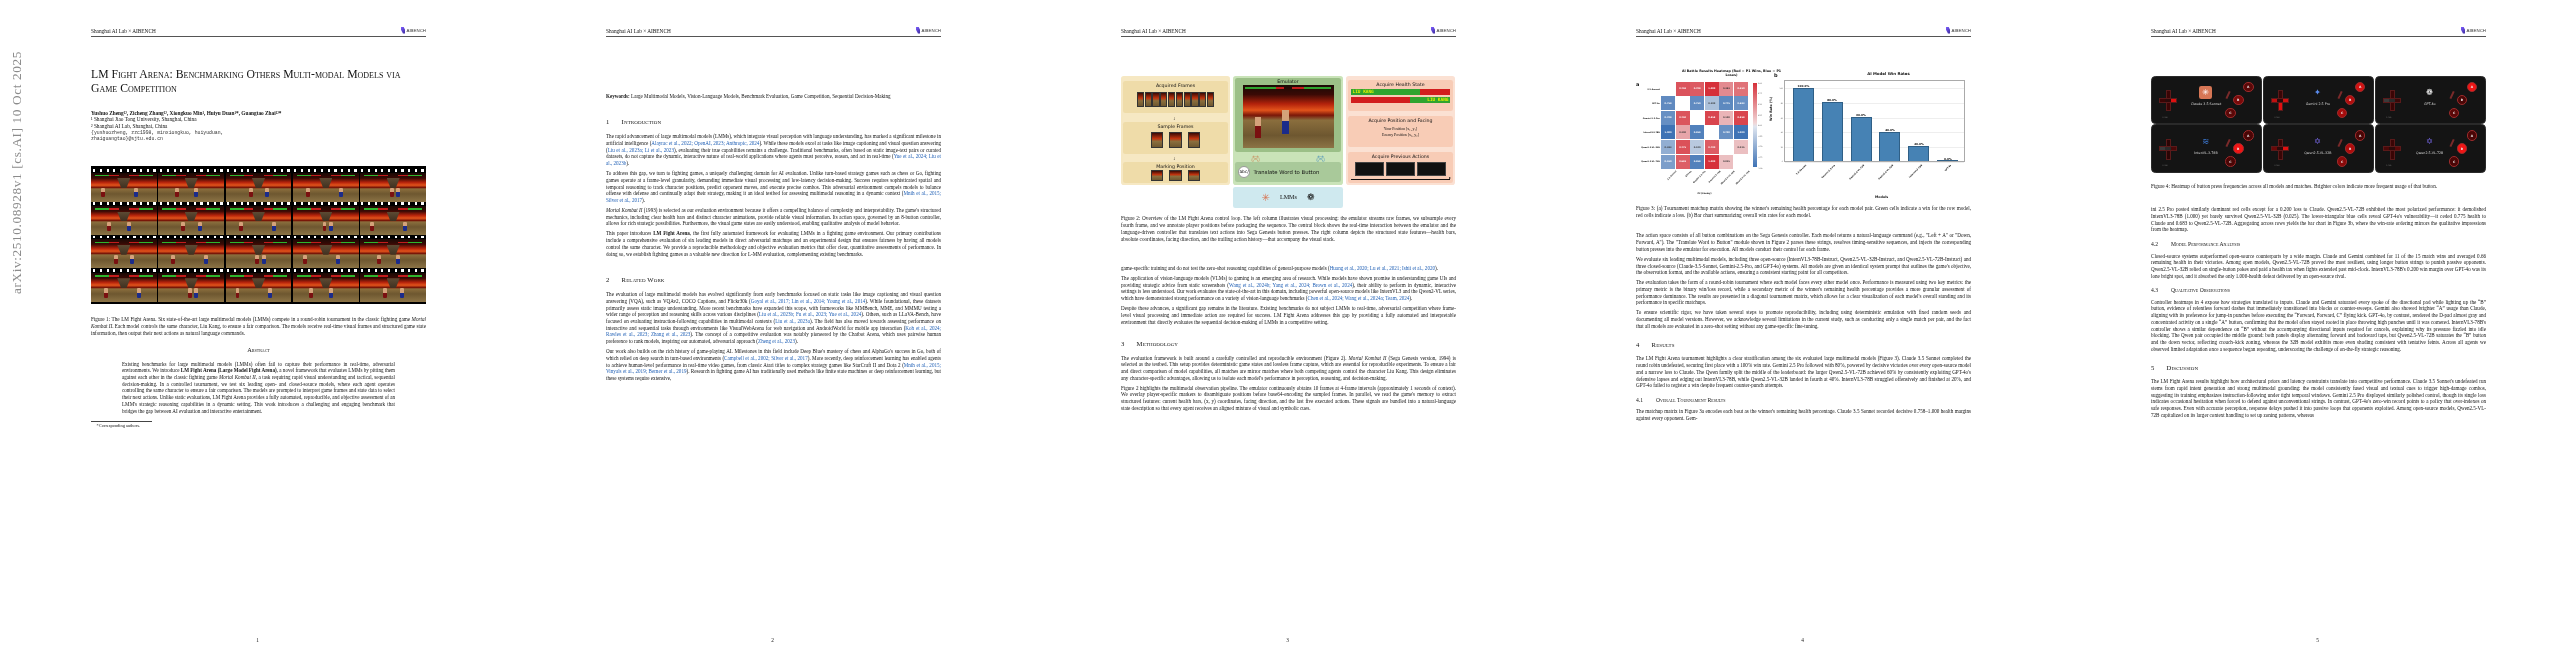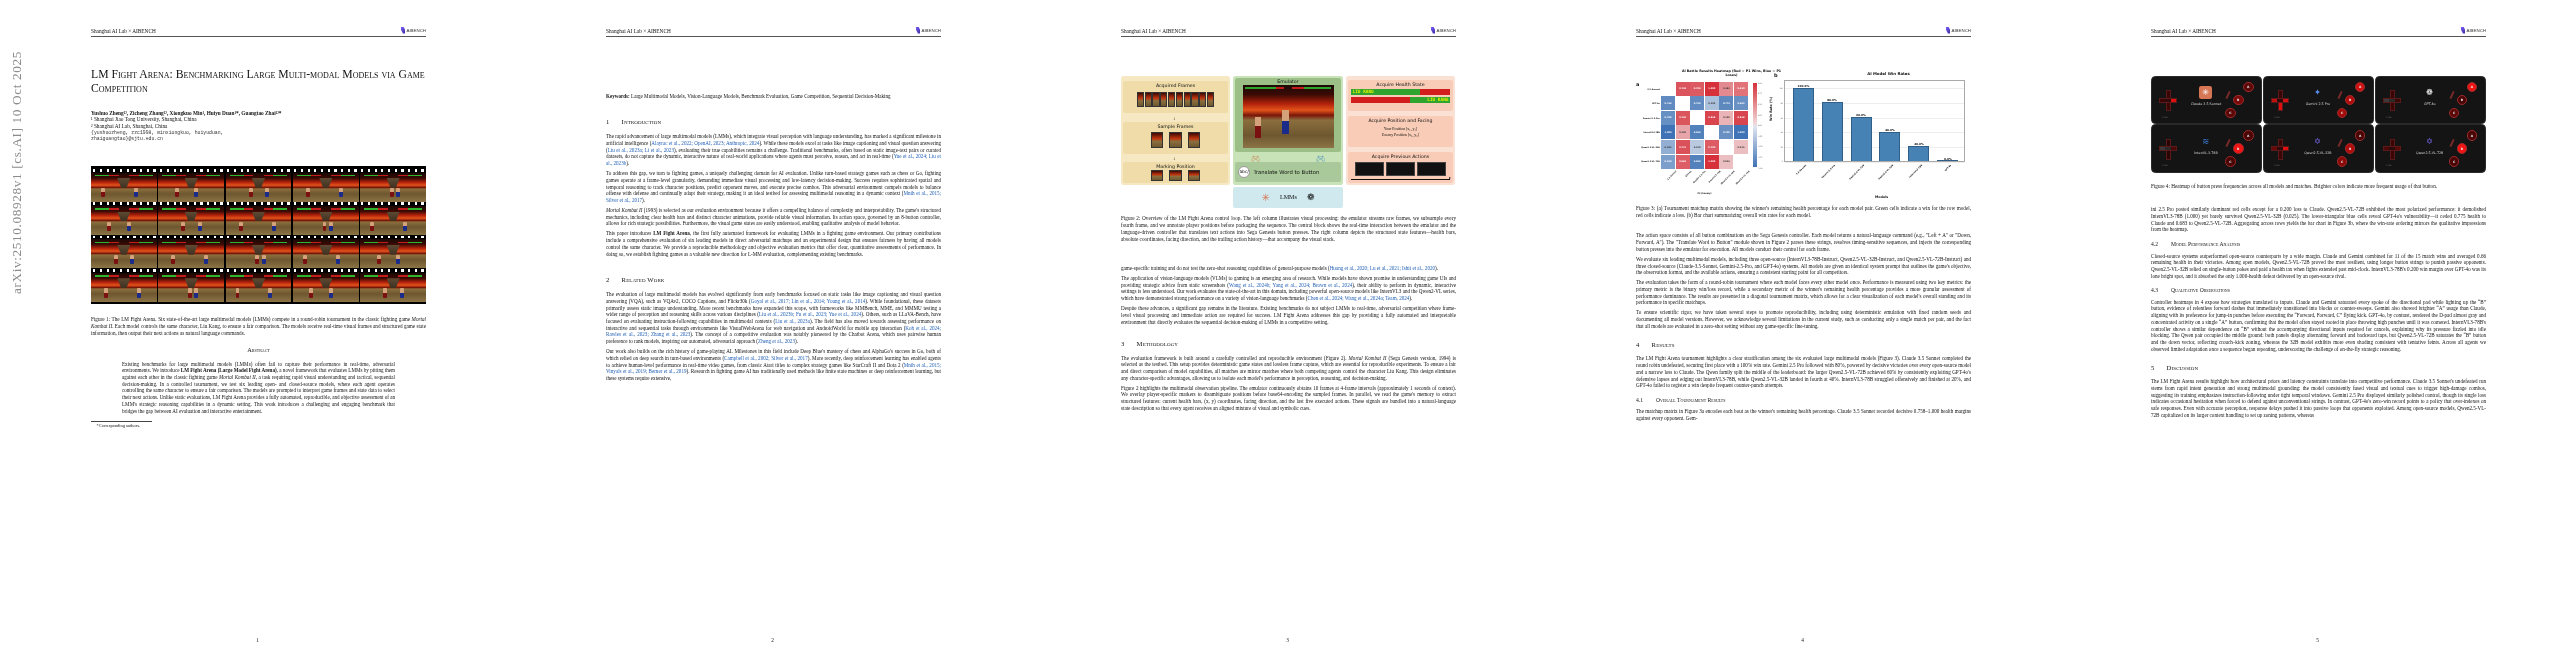--- a/index.html
+++ b/index.html
@@ -112,21 +112,21 @@
         <span>arXiv:2510.08928v1  [cs.AI]  10 Oct 2025</span>
       </div>
     <div class="page-inner">
       <div class="running-head">
         <span class="rh-text">Shanghai AI Lab × AIBENCH</span>
         <span class="logo">
             <span class="logo-mark"></span>
             <span>AIBENCH</span>
           </span>
       </div>
-      <h1 class="title">LM Fight Arena: Benchmarking Large Multi-modal Models via Game Competition</h1>
+      <h1 class="title">LM Fight Arena: Benchmarking Others Multi-modal Models via Game Competition</h1>
       <div class="authors">Yushuo Zheng¹², Zicheng Zhang¹², Xiongkuo Min¹, Huiyu Duan¹*, Guangtao Zhai¹²*</div>
       <div class="affil">¹ Shanghai Jiao Tong University, Shanghai, China</div>
       <div class="affil">² Shanghai AI Lab, Shanghai, China</div>
       <div class="email">
         <div>{yushuozheng, zzc1998, minxiongkuo, huiyuduan,</div>
         <div>zhaiguangtao}@sjtu.edu.cn</div>
       </div>
       <div class="filmstrip" id="filmstrip">
           <div class="film-row">
             <div class="frame">

